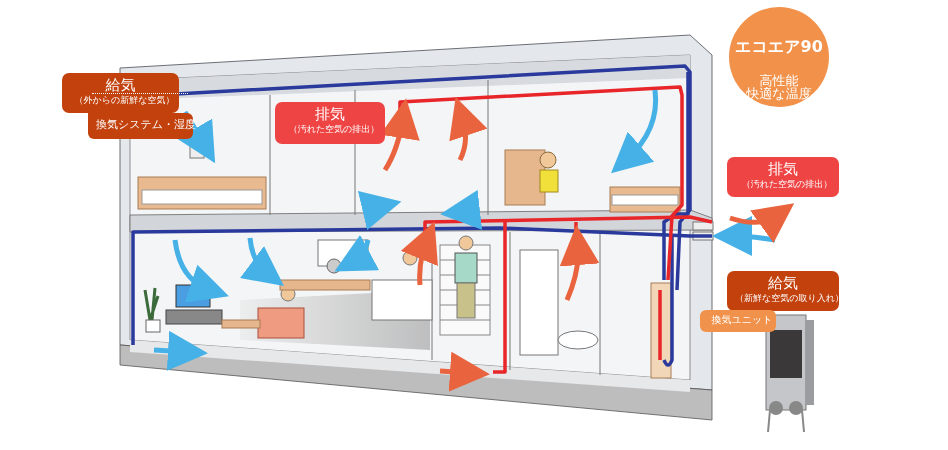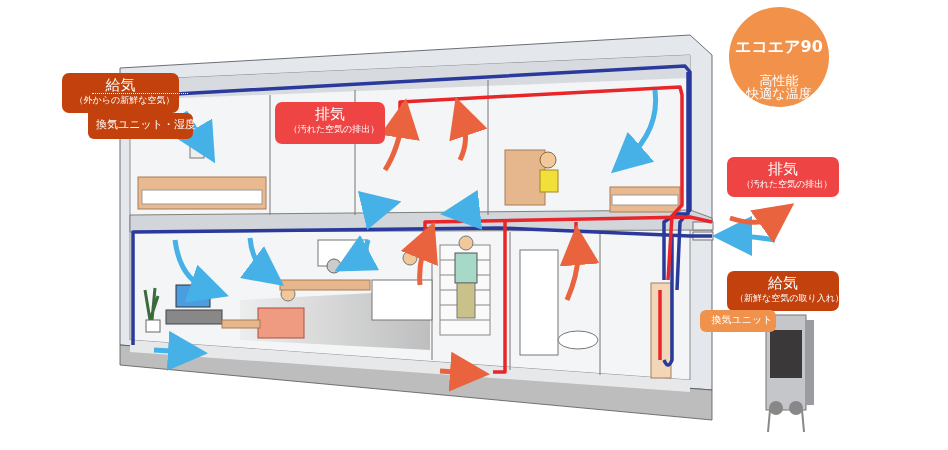--- a/index.html
+++ b/index.html
@@ -153,21 +153,21 @@
     <circle cx="776" cy="408" r="7" fill="#888"></circle>
     <circle cx="796" cy="408" r="7" fill="#888"></circle>
   </g>
 </svg>
 
 <div class="callout blue" id="supply-left">
   <span class="t">給気</span>
   <span class="s">（外からの新鮮な空気）</span>
 </div>
 <div class="callout blue" id="supply-left-sub">
-  <span class="s">換気ユニット・湿度</span>
+  <span class="s">換気システム・湿度</span>
 </div>
 <div id="dots"></div>
 
 <div class="callout red" id="exhaust-in">
   <span class="t">排気</span>
   <span class="s">（汚れた空気の排出）</span>
 </div>
 
 <div id="logo">
   <div class="n">エコエア90</div>

